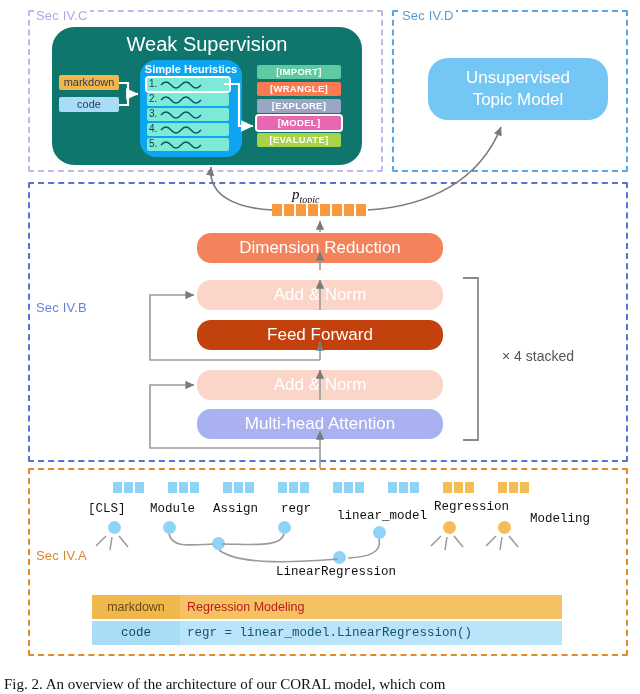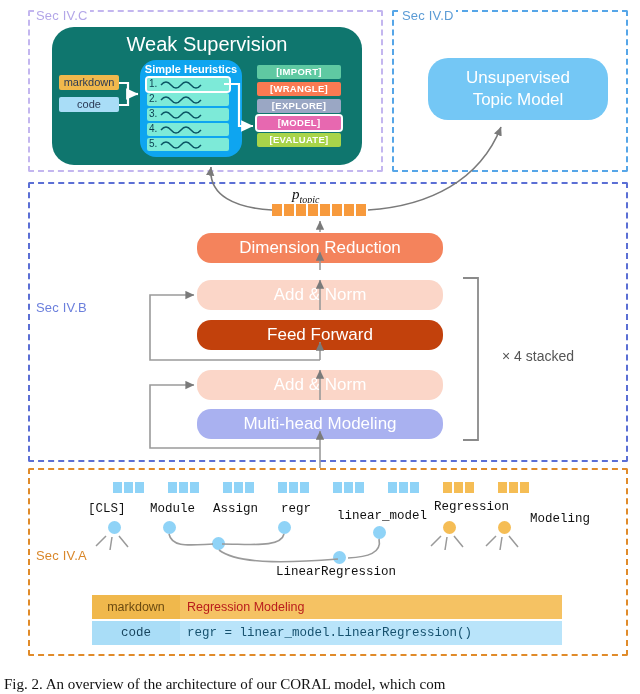--- a/index.html
+++ b/index.html
@@ -146,21 +146,21 @@
     <i></i>
     <i></i>
     <i></i>
     <i></i>
 </div>
 
 <div class="blk" style="top:233px;background:#f4835c;">Dimension Reduction</div>
 <div class="blk" style="top:280px;background:#fbd6c8;">Add &amp; Norm</div>
 <div class="blk" style="top:320px;background:#c2410c;">Feed Forward</div>
 <div class="blk" style="top:370px;background:#fbd6c8;">Add &amp; Norm</div>
-<div class="blk" style="top:409px;background:#a9b1f0;">Multi-head Modeling</div>
+<div class="blk" style="top:409px;background:#a9b1f0;">Multi-head Attention</div>
 
 <div class="stackedlbl">× 4 stacked</div>
 
 <div class="tokstrip tok-blue" style="left:112px;">
     <i></i>
     <i></i>
     <i></i>
   </div>
 <div class="tokstrip tok-blue" style="left:167px;">
     <i></i>

